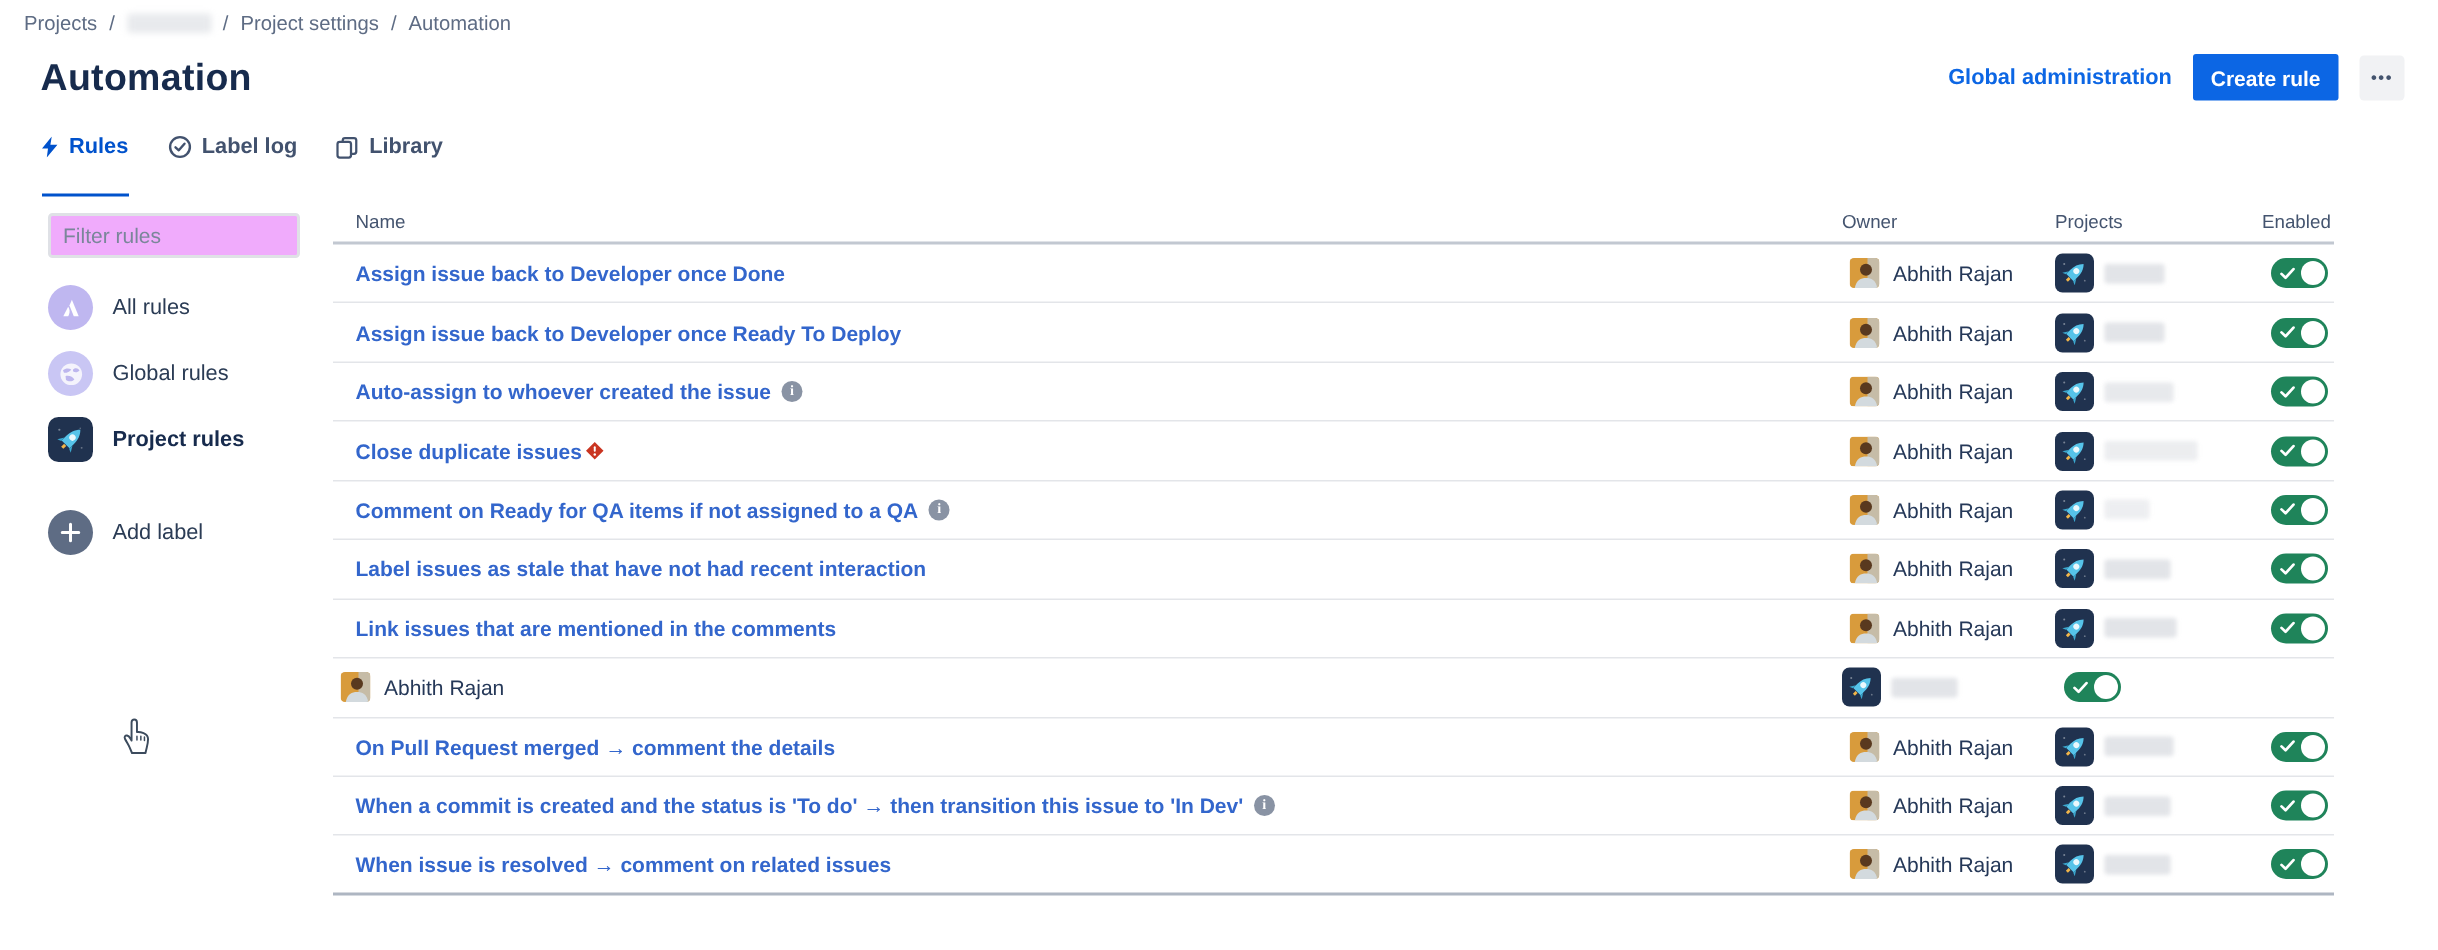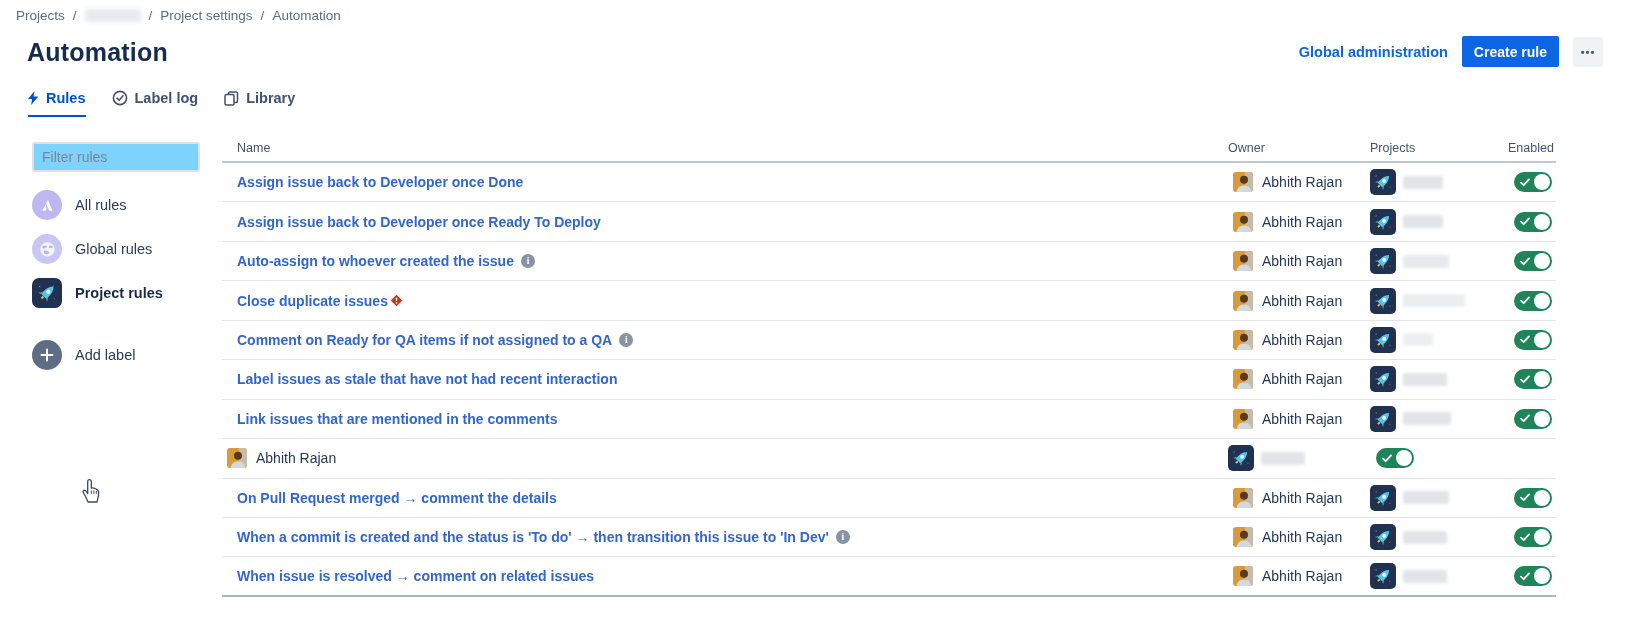--- a/index.html
+++ b/index.html
@@ -21,28 +21,28 @@
   .global-admin { color:#0C66E4; font-size:14.5px; font-weight:600; text-decoration:none; cursor:pointer; }
   .create-rule { background:#0C66E4; color:#fff; border:none; border-radius:2px;
                  font-size:14px; font-weight:600; padding:0 12px; height:31px; cursor:pointer;
                  font-family:inherit; }
   .more-btn { background:#F1F2F4; color:#44546E; border:none; border-radius:3px; width:30px; height:30px;
               font-size:11px; letter-spacing:1px; font-weight:700; cursor:pointer; }
 
   
   .tabs { position:absolute; left:28px; top:90px; display:flex; gap:26px; align-items:flex-start; }
   .tab { display:inline-flex; align-items:center; gap:7px; font-size:14.5px; font-weight:600;
-         color:#42526E; padding-bottom:9px; cursor:pointer; }
+         color:#42526E; padding-bottom:23px; cursor:pointer; }
   .tab.active { color:#0052CC; border-bottom:2px solid #0052CC; }
   .tab svg { display:block; }
 
   
   .sidebar { position:absolute; left:32px; top:142px; width:180px; }
   .filter-input { width:168px; height:30px; border:2px solid #DFE1E6; border-radius:3px;
-                  font-size:14px; padding:0 8px; color:#172B4D; background:#7dd3fc;
+                  font-size:14px; padding:0 8px; color:#172B4D; background:#f0abfc;
                   font-family:inherit; outline:none; }
   .filter-input::placeholder { color:#7A869A; }
   .side-item { position:absolute; left:0; display:flex; align-items:center; gap:13px;
                font-size:14.5px; color:#2b3c55; cursor:pointer; }
   .side-item .sicon { width:30px; height:30px; border-radius:50%; display:flex;
                       align-items:center; justify-content:center; flex:none; }
   .si-all    { top:48px; }
   .si-global { top:92px; }
   .si-project{ top:136px; font-weight:700; color:#172B4D; }
   .si-add    { top:198px; }

